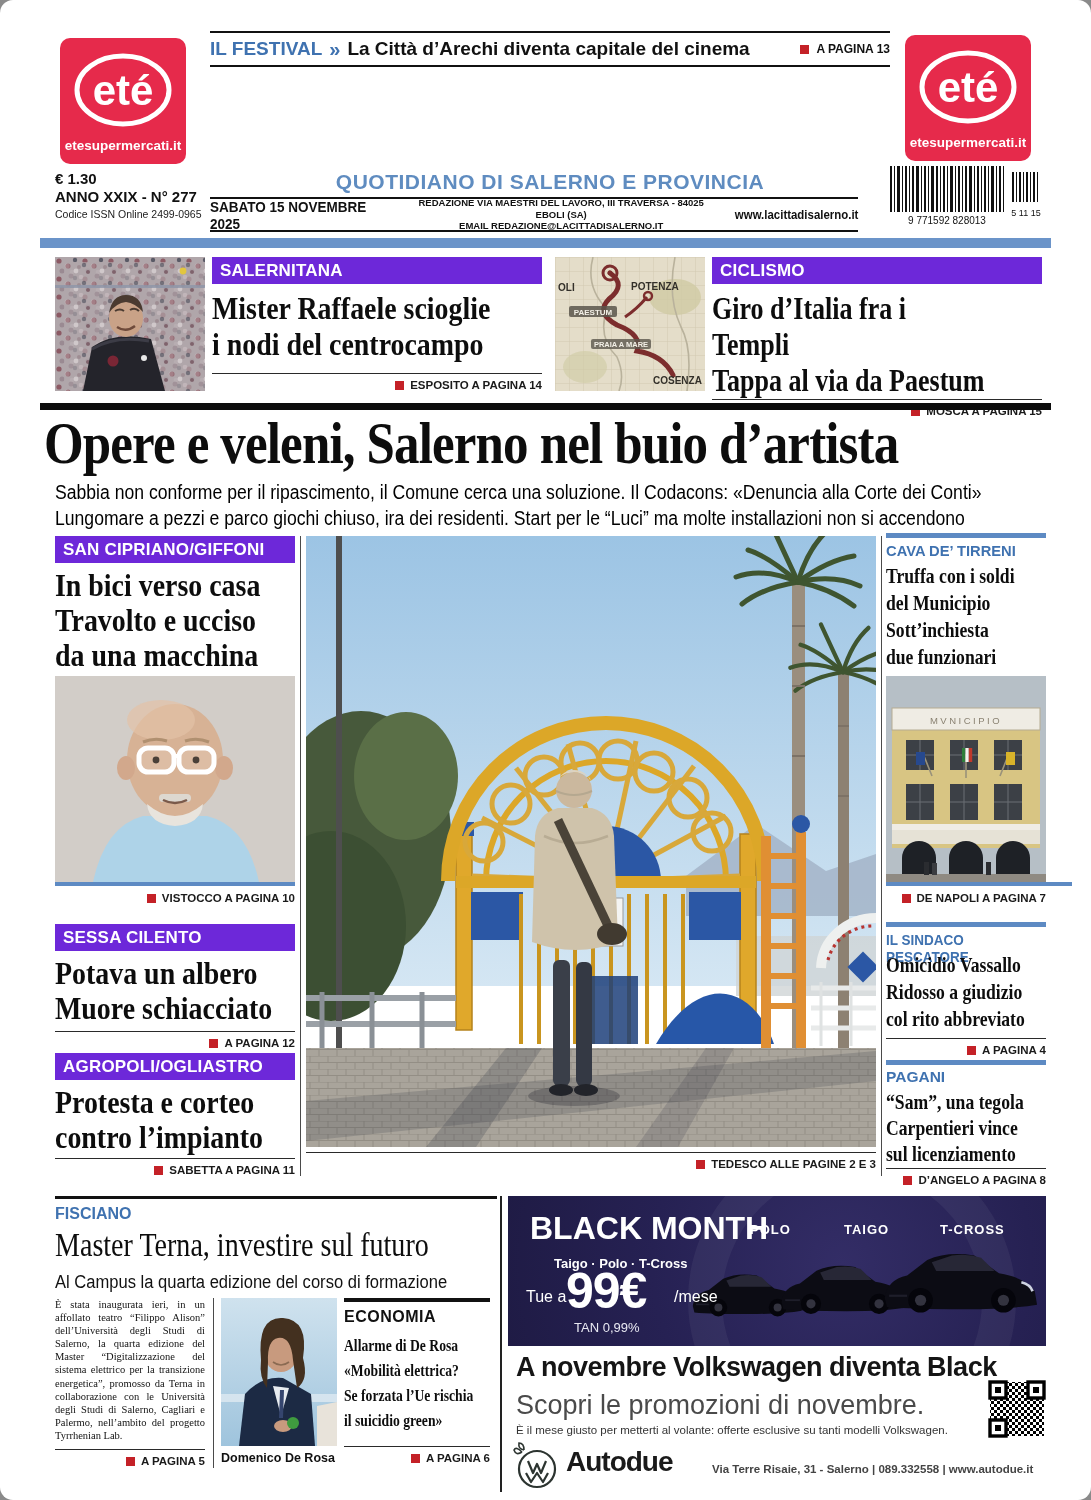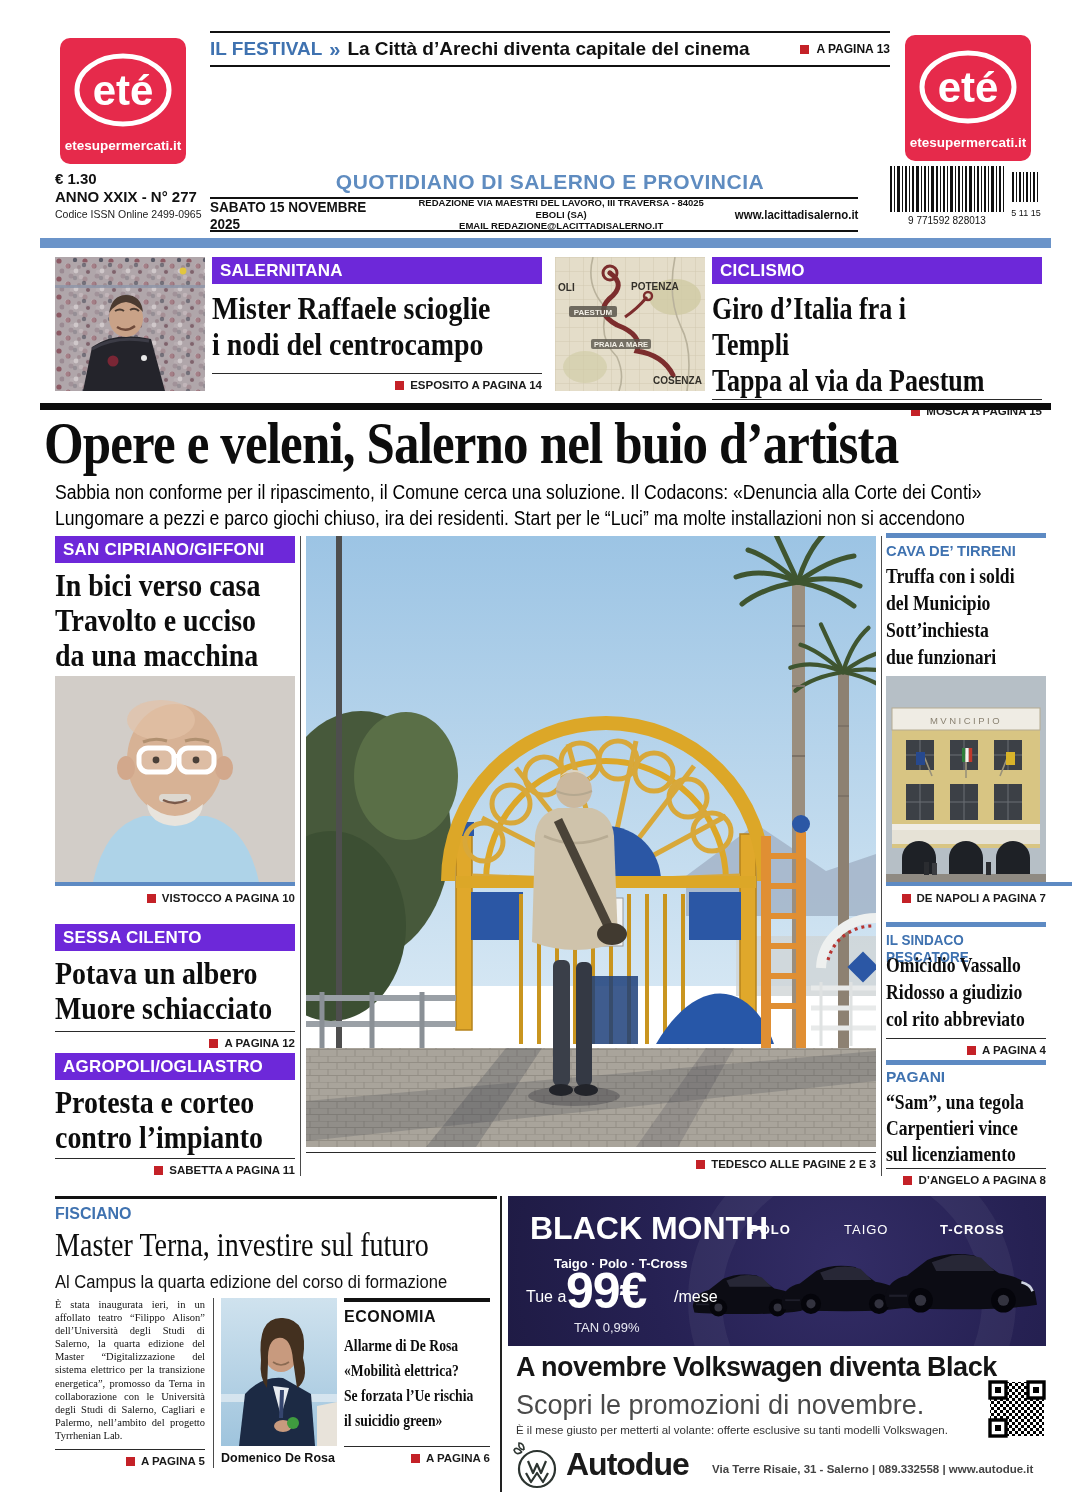--- a/index.html
+++ b/index.html
@@ -1,17 +1,17 @@
 <!DOCTYPE html>
 <html><head>
 <meta charset="utf-8">
 <style>
   html,body{margin:0;padding:0;background:#8a8a8a;}
   .page{position:relative;width:1091px;height:1500px;margin:0 auto;background:#ffffff;
-        font-family:"Liberation Sans","DejaVu Sans",sans-serif;overflow:hidden;color:#111;}
+        font-family:"Liberation Sans","DejaVu Sans",sans-serif;overflow:hidden;color:#111;border-radius:13px;}
   .abs{position:absolute;}
   .band{background:#6d28d9;color:#fff;font-weight:700;font-size:17px;line-height:27px;height:27px;
         padding:0 8px;letter-spacing:.2px;box-sizing:border-box;}
   .hl{font-family:"Liberation Serif","DejaVu Serif",serif;font-weight:700;color:#0d0d0d;
       white-space:pre-line;transform-origin:left top;}
   .hl-light{font-family:"Liberation Serif","DejaVu Serif",serif;font-weight:400;color:#0d0d0d;
       transform-origin:left top;white-space:nowrap;}
   .kickblue{color:#3f72b0;font-weight:700;}
   .byline{display:flex;align-items:center;justify-content:flex-end;gap:6px;
           font-size:11.5px;font-weight:700;color:#1a1a1a;box-sizing:border-box;}
@@ -489,21 +489,21 @@
     <span class="bullet"></span>
     <span>A PAGINA 6</span>
   </div>
 
   <div class="abs vrule" style="left:500px;top:1196px;height:296px;background:#222;width:2px;"></div>
 
   <div class="abs adnavy" style="left:508px;top:1196px;width:538px;height:150px;overflow:hidden;">
     <div class="abs" style="left:180px;top:-60px;width:260px;height:260px;border:34px solid rgba(255,255,255,.05);border-radius:50%;"></div>
     <div class="abs" style="left:22px;top:14px;font-size:32px;font-weight:800;color:#fff;letter-spacing:0;">BLACK MONTH</div>
     <div class="abs" style="left:242px;top:26px;font-size:13px;font-weight:800;color:#fff;letter-spacing:1px;">POLO</div>
-    <div class="abs" style="left:336px;top:26px;font-size:13px;font-weight:400;color:#fff;letter-spacing:1px;">TAIGO</div>
+    <div class="abs" style="left:336px;top:26px;font-size:13px;font-weight:700;color:#fff;letter-spacing:1px;">TAIGO</div>
     <div class="abs" style="left:432px;top:26px;font-size:13px;font-weight:800;color:#fff;letter-spacing:1px;">T-CROSS</div>
     <svg class="abs" style="left:178px;top:40px;" width="356" height="106" viewBox="0 0 356 106">
       <defs>
         <g id="carShape">
           <path d="M6,50 Q8,34 26,30 L44,16 Q62,8 86,12 L108,28 Q132,32 140,44 L142,56 Q120,60 76,60 Q30,60 8,58 Z" fill="#0c0c14"></path>
           <path d="M48,18 L66,12 Q80,10 92,14 L104,26 L52,26 Z" fill="#272736"></path>
           <circle cx="38" cy="52" r="11" fill="#05050b"></circle>
             <circle cx="38" cy="52" r="5" fill="#33333f"></circle>
           <circle cx="112" cy="52" r="11" fill="#05050b"></circle>
             <circle cx="112" cy="52" r="5" fill="#33333f"></circle>
@@ -556,16 +556,16 @@
   </div>
 
   <div class="abs" style="left:512px;top:1442px;width:48px;height:48px;">
     <svg width="48" height="48" viewBox="0 0 48 48">
       <circle cx="25" cy="27" r="18" fill="none" stroke="#2c3430" stroke-width="2.2"></circle>
       <path d="M16,19 L21,31 L25,22 L29,31 L34,19" fill="none" stroke="#2c3430" stroke-width="2.2" stroke-linejoin="round"></path>
       <path d="M14,31 L19,40 L25,31 L31,40 L36,31" fill="none" stroke="#2c3430" stroke-width="2.2" stroke-linejoin="round"></path>
       <path d="M10,10 Q4,4 2,8 Q4,14 10,10 M12,8 Q12,1 7,1 Q6,7 12,8" fill="none" stroke="#2c3430" stroke-width="1.6"></path>
     </svg>
   </div>
-  <div class="abs" style="left:566px;top:1446px;font-size:32px;font-weight:800;color:#1a1a1a;letter-spacing:-1px;">Autodue</div>
+  <div class="abs" style="left:566px;top:1446px;font-size:28px;font-weight:800;color:#1a1a1a;letter-spacing:-1px;">Autodue</div>
   <div class="abs" style="left:712px;top:1463px;width:334px;font-size:11.5px;font-weight:600;color:#444;">Via Terre Risaie, 31 - Salerno | 089.332558 | www.autodue.it</div>
 
 </div>
 
 </body></html>

